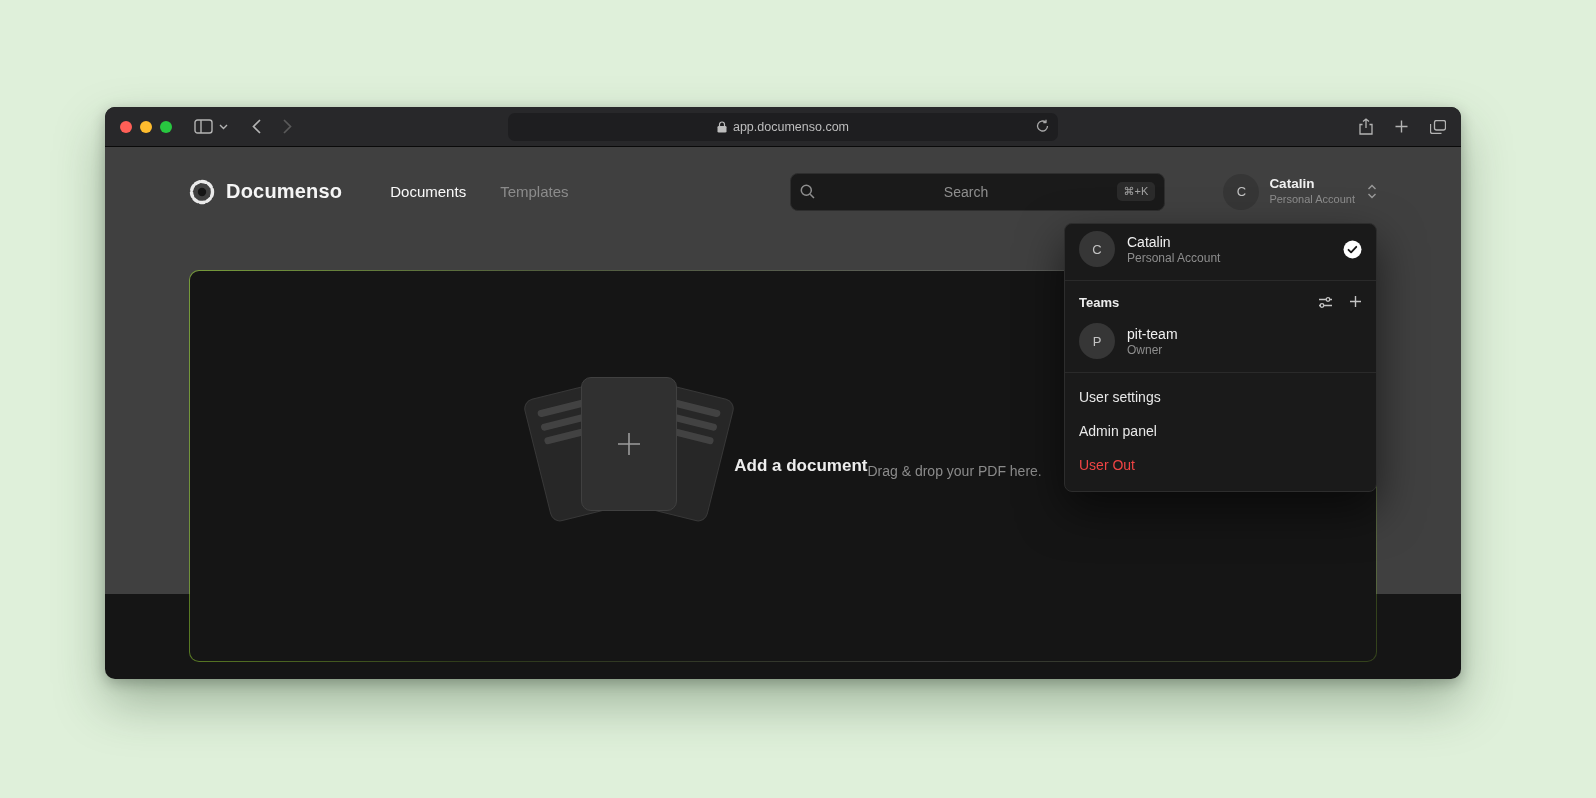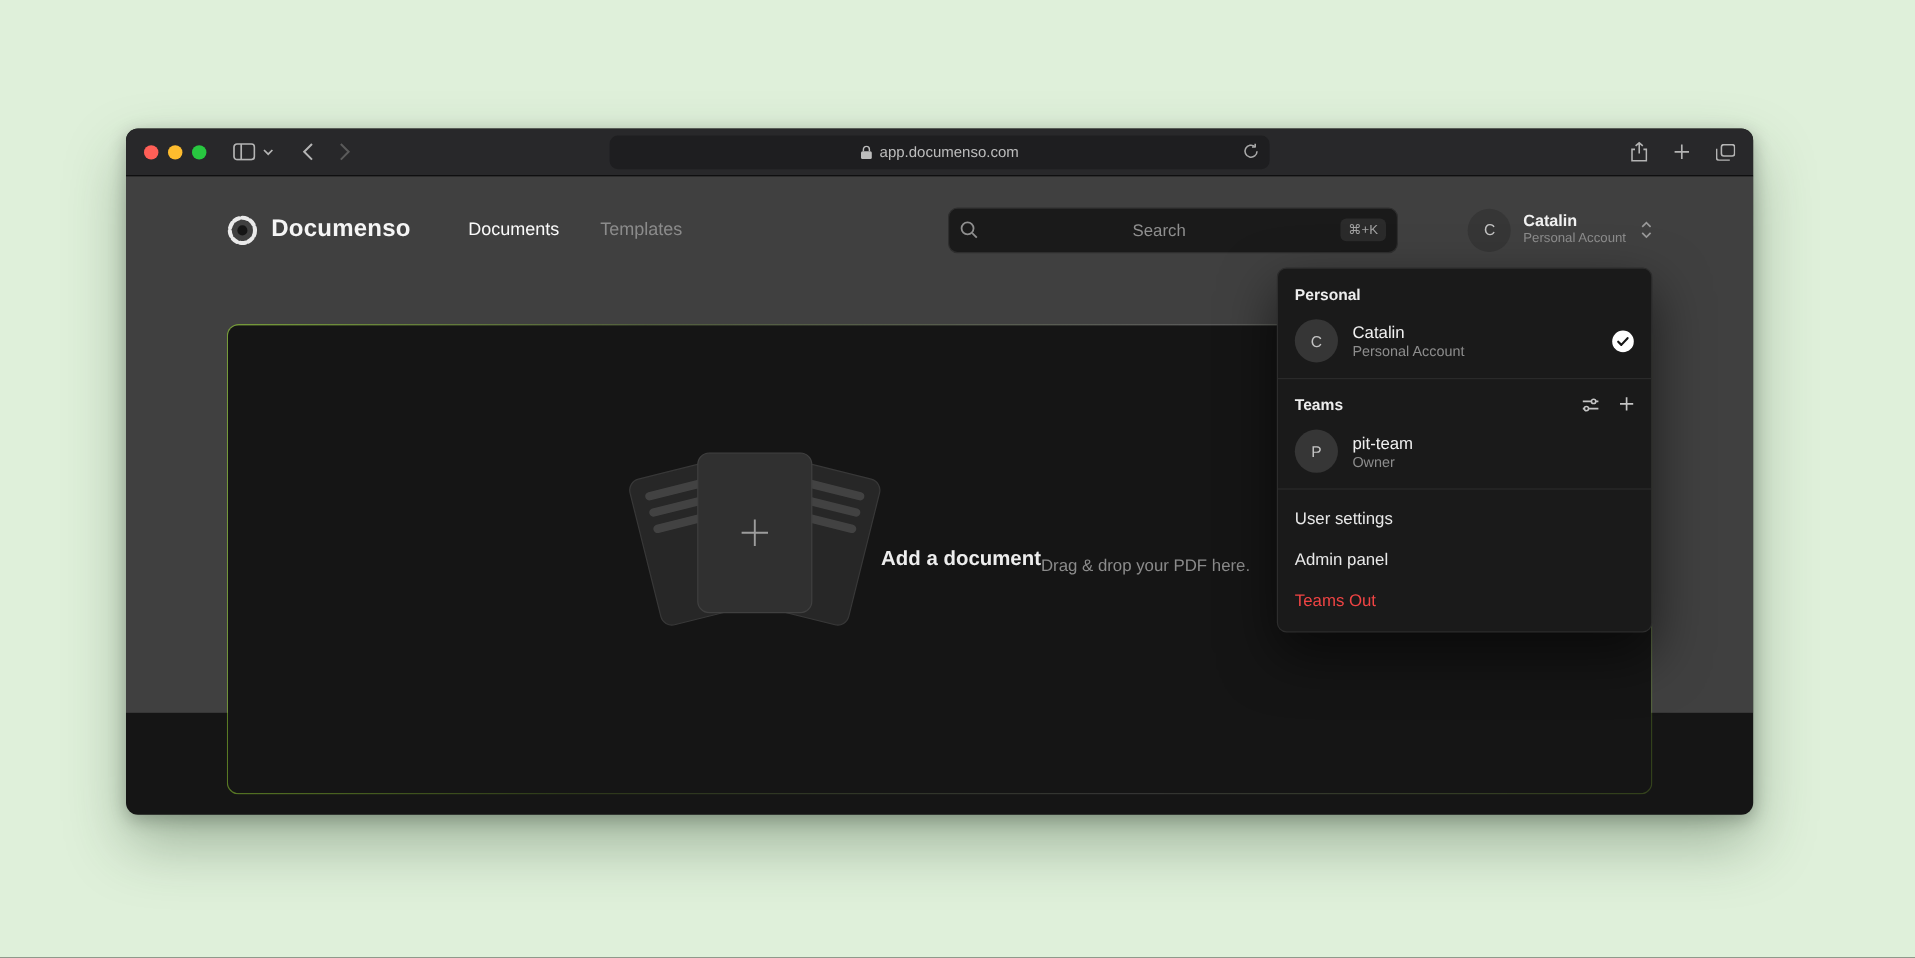--- a/index.html
+++ b/index.html
@@ -281,21 +281,20 @@
               <path d="M15 4v22M4 15h22"></path>
             </svg>
           </span>
         </div>
       </div>
       <div class="dz-title">Add a document</div>
       <div class="dz-sub">Drag &amp; drop your PDF here.</div>
     </div>
 
     <div class="menu">
-      <div class="menu-label">Personal</div>
 
       <div class="menu-row">
         <span class="avatar">C</span>
         <span>
           <div class="row-name">Catalin</div>
           <div class="row-sub">Personal Account</div>
         </span>
         <span class="check-wrap">
           <svg width="19" height="19" viewBox="0 0 19 19">
             <circle cx="9.5" cy="9.5" r="9" fill="#ffffff"></circle>
@@ -330,18 +329,18 @@
           <div class="row-name">pit-team</div>
           <div class="row-sub">Owner</div>
         </span>
       </div>
 
       <div class="menu-divider"></div>
 
       <div class="menu-links">
         <div class="menu-link">User settings</div>
         <div class="menu-link">Admin panel</div>
-        <div class="menu-link danger">Teams Out</div>
+        <div class="menu-link danger">User Out</div>
       </div>
     </div>
 
   </div>
 </div>
 
 </body></html>

